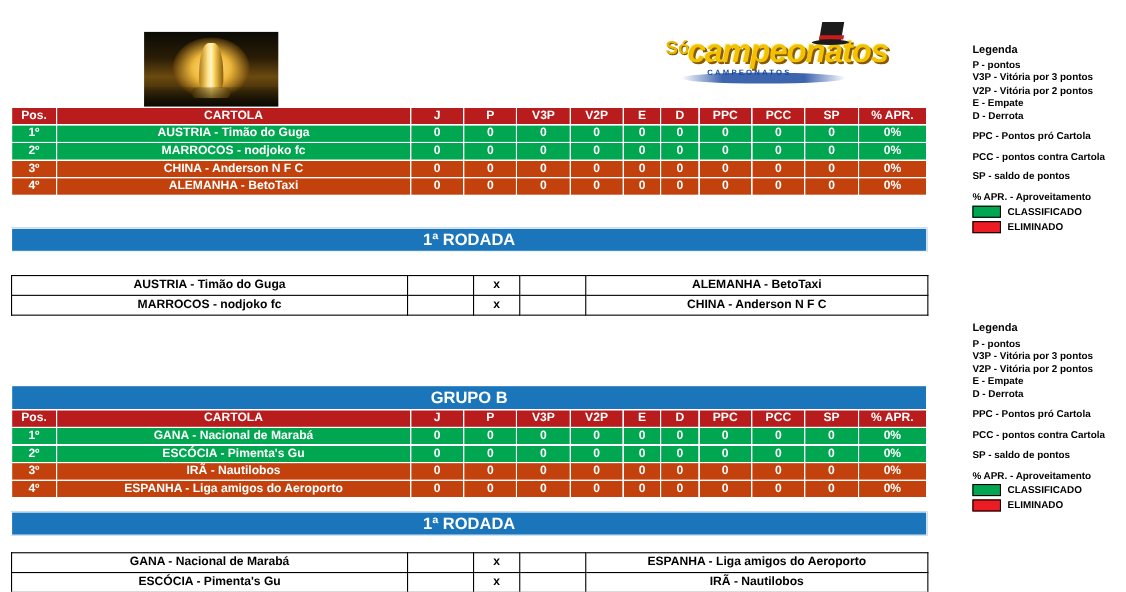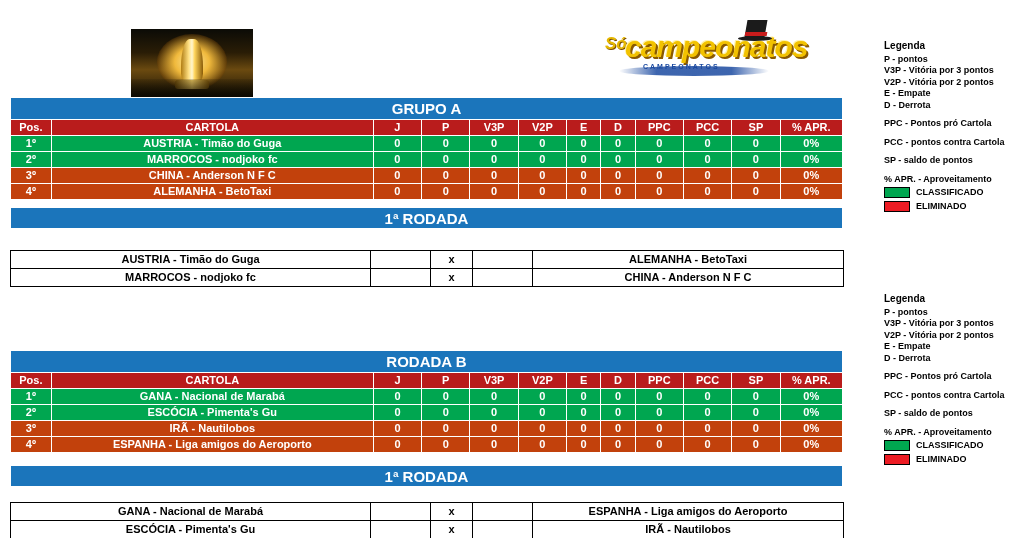--- a/index.html
+++ b/index.html
@@ -70,21 +70,20 @@
     position: absolute;
     left: 597px;
     top: 20px;
     width: 185px;
     height: 62px;
   }
   .logo-img .so {
     position: absolute;
     left: 8px;
     top: 14px;
-    font-style: italic;
     font-weight: bold;
     font-size: 17px;
     color: #e6b800;
     text-shadow: 1px 1px 0 #7a4d00;
   }
   .logo-img .word {
     position: absolute;
     left: 28px;
     top: 10px;
     font-style: italic;
@@ -273,23 +272,20 @@
       <col style="width:45px">
         <col style="width:45px">
         <col style="width:32px">
         <col style="width:32px">
       <col style="width:45px">
         <col style="width:45px">
         <col style="width:45px">
         <col style="width:58px">
     </colgroup>
     <tbody>
-        <tr class="title">
-      <td colspan="12">GRUPO A</td>
-    </tr>
     <tr class="head">
       <td>Pos.</td>
       <td>CARTOLA</td>
       <td>J</td>
       <td>P</td>
       <td>V3P</td>
       <td>V2P</td>
       <td>E</td>
       <td>D</td>
       <td>PPC</td>
@@ -394,21 +390,21 @@
         <col style="width:45px">
         <col style="width:32px">
         <col style="width:32px">
       <col style="width:45px">
         <col style="width:45px">
         <col style="width:45px">
         <col style="width:58px">
     </colgroup>
     <tbody>
         <tr class="title">
-      <td colspan="12">RODADA B</td>
+      <td colspan="12">GRUPO B</td>
     </tr>
     <tr class="head">
       <td>Pos.</td>
       <td>CARTOLA</td>
       <td>J</td>
       <td>P</td>
       <td>V3P</td>
       <td>V2P</td>
       <td>E</td>
       <td>D</td>

